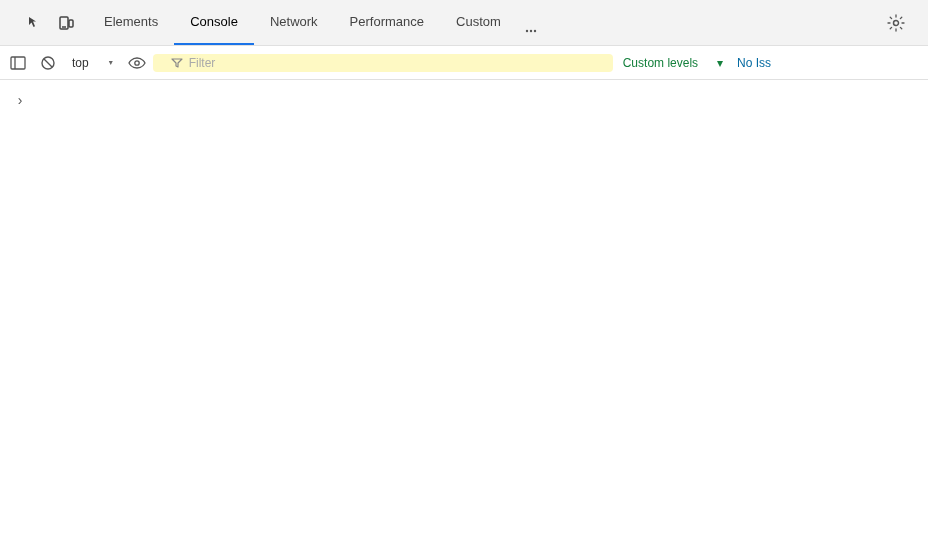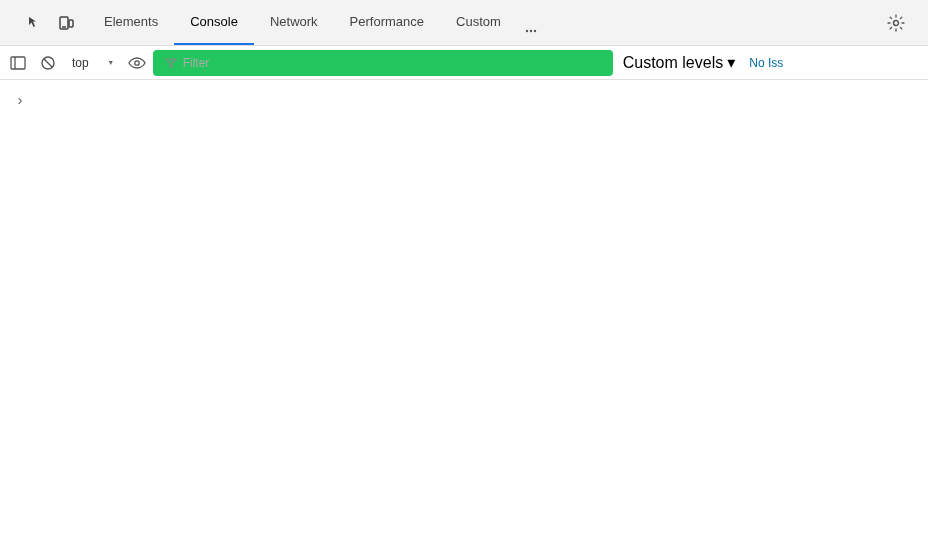--- a/index.html
+++ b/index.html
@@ -158,24 +158,24 @@
       background: transparent;
       color: #444;
       flex-shrink: 0;
     }
 
     .filter-input-wrap {
       display: flex;
       align-items: center;
       flex: 1;
       gap: 6px;
-      height: 26px;
-      background: #22c55e;
-      border-radius: 4px;
-      padding: 0 12px;
+      height: 18px;
+      background: #fef9c3;
+      border-radius: 4px;
+      padding: 0 18px;
       min-width: 0;
       max-width: 460px;
     }
 
     .filter-icon {
       color: #888;
       font-size: 11px;
       flex-shrink: 0;
     }
 
@@ -189,29 +189,29 @@
       min-width: 0;
     }
 
     .filter-input::placeholder {
       color: #aaa;
     }
 
     .custom-levels-btn {
       display: flex;
       align-items: center;
-      gap: 4px;
+      gap: 19px;
       height: 24px;
       padding: 0 8px;
       border-radius: 4px;
       cursor: pointer;
       border: none;
       background: transparent;
-      font-size: 16px;
-      color: #000000;
+      font-size: 12px;
+      color: #15803d;
       flex-shrink: 0;
       white-space: nowrap;
     }
 
     .no-issues {
       font-size: 12px;
       color: #0369a1;
       flex-shrink: 0;
       padding: 0 4px;
       white-space: nowrap;

